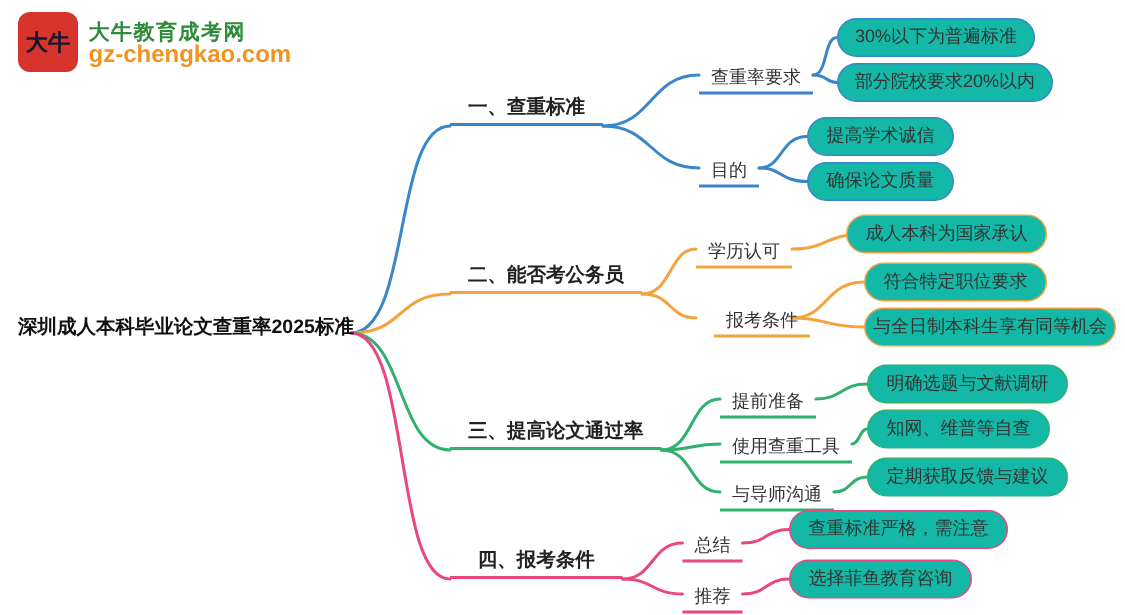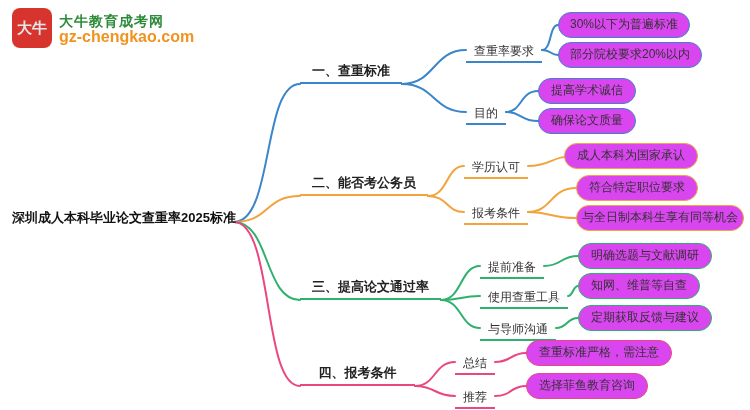--- a/index.html
+++ b/index.html
@@ -23,36 +23,36 @@
   .l1 {
     height:24px; line-height:22px; font-size:13px; font-weight:bold; color:#222;
     text-align:center; border-bottom:2px solid #000;
   }
   .l2 {
     height:22px; line-height:20px; font-size:12px; color:#333;
     text-align:center; border-bottom:2px solid #000;margin-top:13px;
   }
   .leaf {
     height:26px; line-height:23px; font-size:12px; color:#333;
-    text-align:center; background:#d946ef; border:1.5px solid #000; border-radius:13px;
+    text-align:center; background:#14b8a6; border:1.5px solid #000; border-radius:13px;
     padding:0 4px;
   }
   .b-blue.l1,   .b-blue.l2   { border-bottom-color:#3a86c8; }
   .b-orange.l1, .b-orange.l2 { border-bottom-color:#f2a33c; }
   .b-green.l1,  .b-green.l2  { border-bottom-color:#2fb16d; }
   .b-pink.l1,   .b-pink.l2   { border-bottom-color:#ea4680; }
   .b-blue.leaf   { border-color:#3a86c8; }
   .b-orange.leaf { border-color:#f2a33c; }
   .b-green.leaf  { border-color:#2fb16d; }
   .b-pink.leaf   { border-color:#ea4680; }
 
   .logo { position:absolute; left:12px; top:8px; display:flex; align-items:center; }
   .logo-icon {
     width:40px; height:40px; background:#d7342e; border-radius:8px;
-    color:#e5e5e5; font-weight:bold; font-size:15px; display:flex;
+    color:#0f172a; font-weight:bold; font-size:15px; display:flex;
     align-items:center; justify-content:center;
   }
   .logo-texts { margin-left:7px; }
   .logo-name { font-size:14px; font-weight:bold; color:#2e8b3a; line-height:18px; letter-spacing:1px; }
   .logo-url  { font-size:16px; font-weight:bold; color:#f0931f; line-height:14px; }
 </style>
 </head>
 <body>
 
 <div class="canvas">
@@ -104,21 +104,21 @@
   <div class="node l1 b-blue" style="left:300px; top:60px; width:102px;">一、查重标准</div>
   <div class="node l2 b-blue" style="left:466px; top:28px; width:76px;">查重率要求</div>
   <div class="node l2 b-blue" style="left:466px; top:90px; width:40px;">目的</div>
   <div class="node leaf b-blue" style="left:558px; top:12px; width:132px;">30%以下为普遍标准</div>
   <div class="node leaf b-blue" style="left:558px; top:42px; width:144px;">部分院校要求20%以内</div>
   <div class="node leaf b-blue" style="left:538px; top:78px; width:98px;">提高学术诚信</div>
   <div class="node leaf b-blue" style="left:538px; top:108px; width:98px;">确保论文质量</div>
 
   <div class="node l1 b-orange" style="left:300px; top:172px; width:128px;">二、能否考公务员</div>
   <div class="node l2 b-orange" style="left:464px; top:144px; width:64px;">学历认可</div>
-  <div class="node l2 b-orange" style="left:464px; top:190px; width:64px;">报考条件</div>
+  <div class="node l2 b-orange" style="left:476px; top:190px; width:64px;">报考条件</div>
   <div class="node leaf b-orange" style="left:564px; top:143px; width:134px;">成人本科为国家承认</div>
   <div class="node leaf b-orange" style="left:576px; top:175px; width:122px;">符合特定职位要求</div>
   <div class="node l1 b-green" style="left:300px; top:276px; width:141px;">三、提高论文通过率</div>
 
   <div class="node leaf b-orange" style="left:576px; top:205px; width:168px; padding:0 2px;">与全日制本科生享有同等机会</div>
   <div class="node l2 b-green" style="left:480px; top:244px; width:64px;">提前准备</div>
   <div class="node l2 b-green" style="left:480px; top:274px; width:88px;">使用查重工具</div>
   <div class="node l2 b-green" style="left:480px; top:306px; width:76px;">与导师沟通</div>
   <div class="node leaf b-green" style="left:578px; top:243px; width:134px;">明确选题与文献调研</div>
   <div class="node leaf b-green" style="left:578px; top:273px; width:122px;">知网、维普等自查</div>

